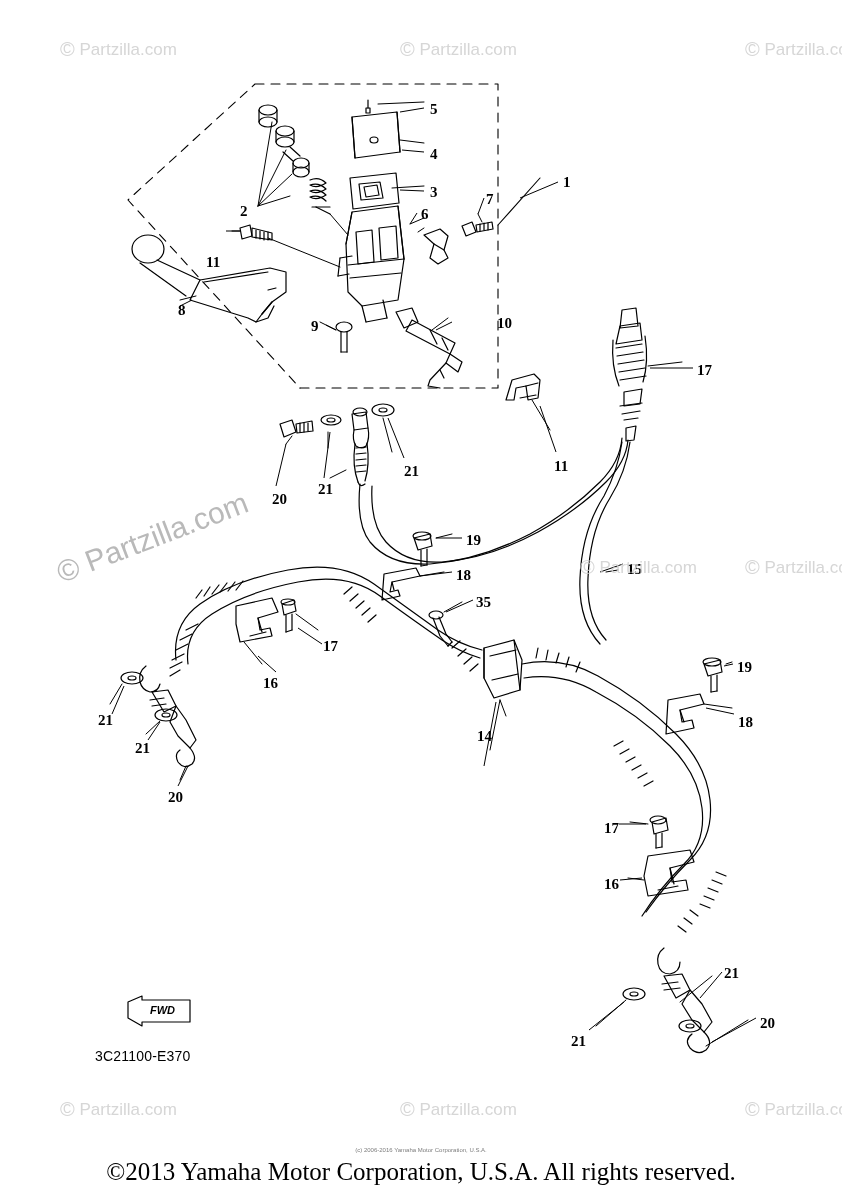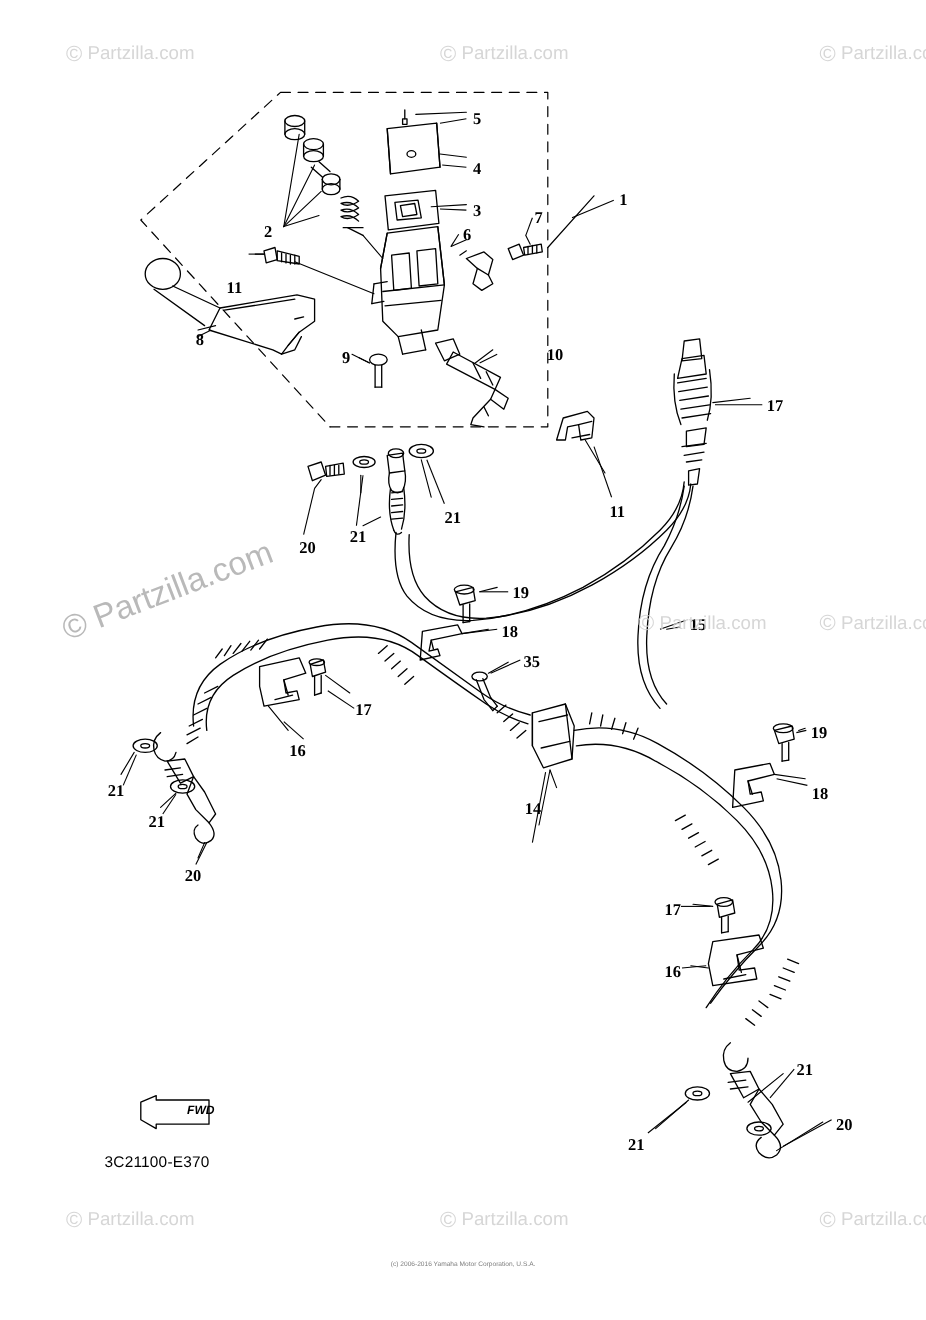--- a/index.html
+++ b/index.html
@@ -63,21 +63,20 @@
   }
   #fwd-label {
     position: absolute;
     left: 150px;
     top: 1004px;
     font-family: "Liberation Sans", sans-serif;
     font-size: 11px;
     font-weight: bold;
     font-style: italic;
     color: #000;
-    margin-left: 20px;
   }
   #copyright {
     position: absolute;
     left: 0;
     top: 1158px;
     width: 842px;
     text-align: center;
     font-family: "Liberation Serif", serif;
     font-size: 25px;
     color: #000;
@@ -487,20 +486,21 @@
       <path d="M 620 880 L 642 878"></path>
       <path d="M 722 972 L 700 998"></path>
       <path d="M 589 1030 L 624 1002"></path>
       <path d="M 756 1018 L 712 1042"></path>
     </g>
   </svg>
 
   <div id="fwd-label">FWD</div>
   <div id="partnum">3C21100-E370</div>
   <div id="fineprint">(c) 2006-2016 Yamaha Motor Corporation, U.S.A.</div>
+  <div id="copyright">©2013 Yamaha Motor Corporation, U.S.A. All rights reserved.</div>
 
   <div class="wm" style="left:60px;top:38px;">
     <span class="c">©</span>
     <span>Partzilla.com</span>
   </div>
   <div class="wm" style="left:400px;top:38px;">
     <span class="c">©</span>
     <span>Partzilla.com</span>
   </div>
   <div class="wm" style="left:745px;top:38px;">

